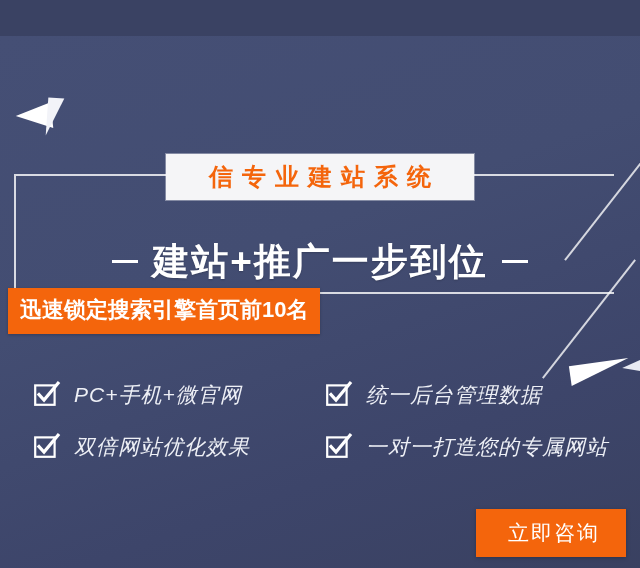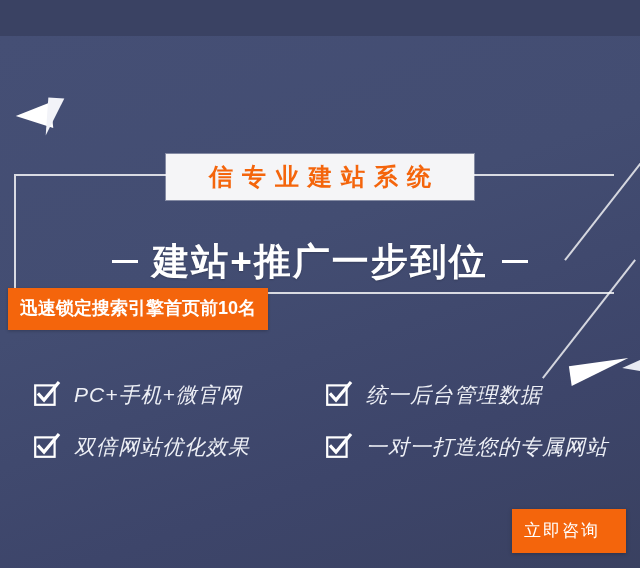--- a/index.html
+++ b/index.html
@@ -134,21 +134,21 @@
     left: 0; right: 0;
     top: 252px;
     display: flex;
     justify-content: space-between;
     padding: 0 8px;
     box-sizing: border-box;
   }
   .strip {
     background: #f4650c;
     color: #ffffff;
-    font-size: 18px;
+    font-size: 22px;
     font-weight: bold;
     line-height: 1;
     padding: 11px 12px 13px;
     white-space: nowrap;
     box-shadow: 0 1px 3px rgba(0,0,0,0.22);
   }
 
   
   .features {
     position: absolute;
@@ -181,24 +181,24 @@
     white-space: nowrap;
   }
 
   
   .cta {
     position: absolute;
     right: 14px;
     top: 473px;
     background: #f4650c;
     color: #ffffff;
-    font-size: 17px;
+    font-size: 21px;
     letter-spacing: 2px;
     line-height: 1;
-    padding: 13px 26px 14px 12px;
+    padding: 13px 26px 14px 32px;
     border: none;
     cursor: pointer;
     font-family: inherit;
     box-shadow: 0 1px 4px rgba(0,0,0,0.25);
   }
 </style>
 </head>
 <body>
 
 <div id="banner">

